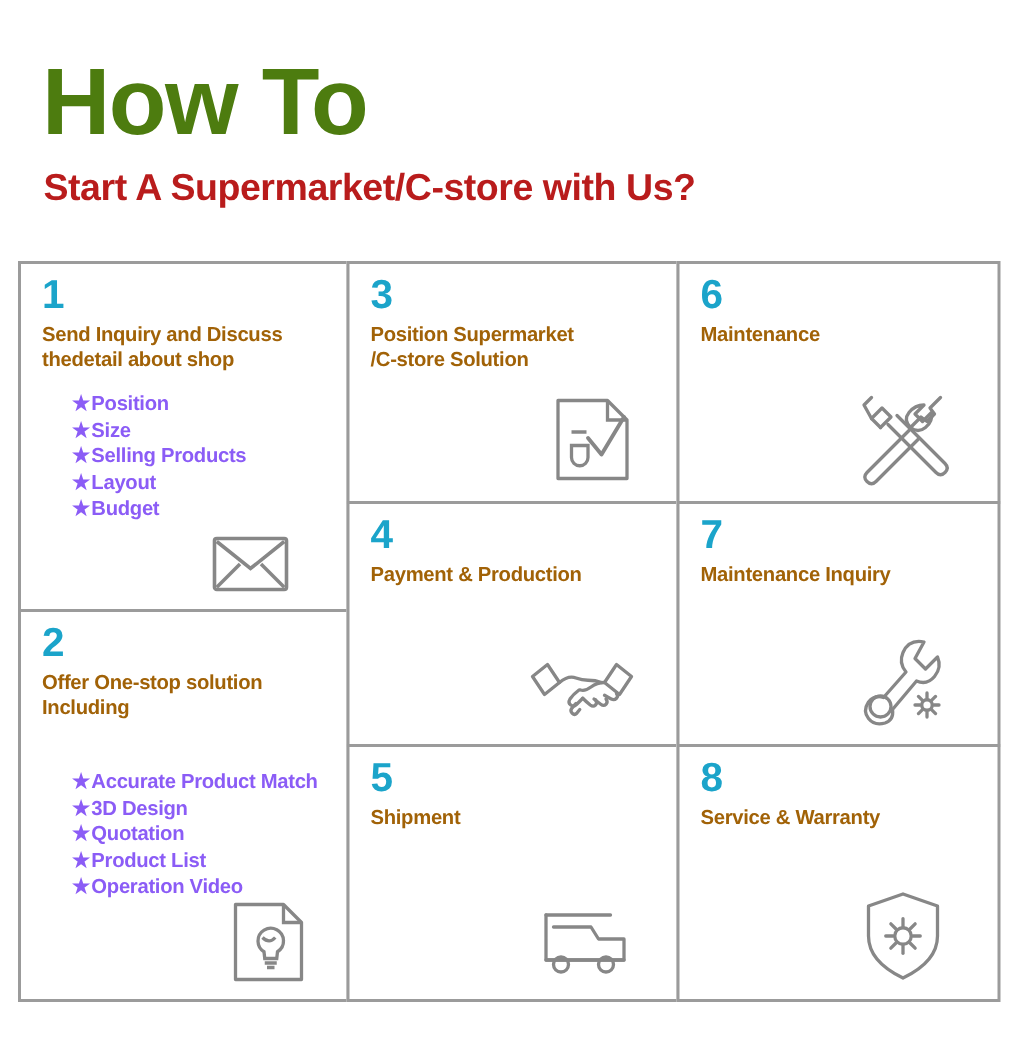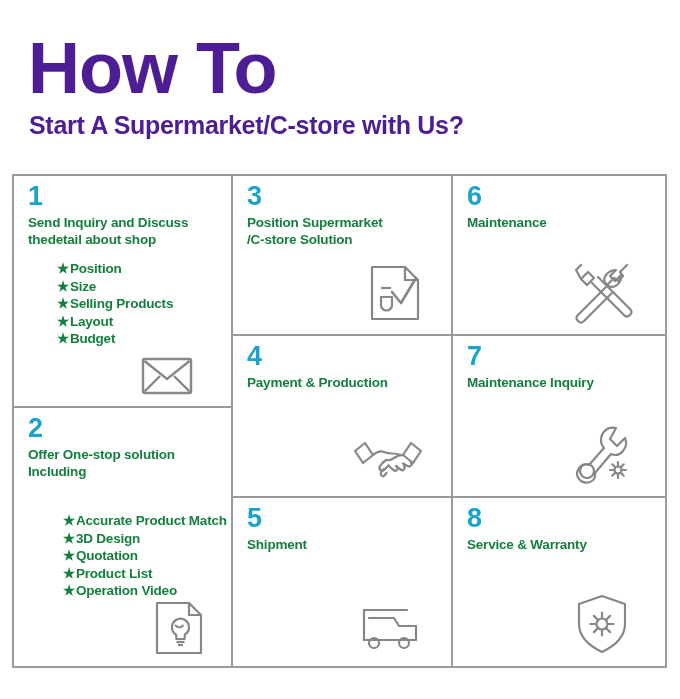--- a/index.html
+++ b/index.html
@@ -20,35 +20,35 @@
     position: absolute;
     left: 0;
     top: 0;
     width: 680px;
     height: 166px;
   }
   .title-main {
     position: absolute;
     left: 28px;
     top: 38px;
-    font-size: 72px;
+    font-size: 63px;
     line-height: 60px;
     font-weight: bold;
-    color: #4c1d95;
+    color: #4d7c0f;
     letter-spacing: -1px;
     white-space: nowrap;
   }
   .title-sub {
     position: absolute;
     left: 29px;
     top: 112px;
     font-size: 25px;
     line-height: 26px;
     font-weight: bold;
-    color: #4c1d95;
+    color: #b91c1c;
     letter-spacing: -0.3px;
     white-space: nowrap;
   }
 
   
   .grid {
     position: absolute;
     left: 12px;
     top: 174px;
     width: 655px;
@@ -82,36 +82,36 @@
     font-weight: bold;
     color: #1ba4ca;
   }
   .heading {
     position: absolute;
     left: 14px;
     top: 39px;
     font-size: 13.5px;
     line-height: 16.5px;
     font-weight: bold;
-    color: #15803d;
+    color: #a16207;
     letter-spacing: -0.2px;
     width: 200px;
     white-space: pre-line;
   }
   .bullets {
     position: absolute;
-    left: 43px;
+    left: 34px;
     font-size: 13.5px;
     line-height: 17.5px;
     font-weight: bold;
-    color: #15803d;
+    color: #8b5cf6;
     letter-spacing: -0.2px;
   }
   .c1 .bullets { top: 84px; }
-  .c2 .bullets { top: 104px; margin-left: 6px; }
+  .c2 .bullets { top: 104px; }
   .bullets div { white-space: nowrap; }
   .bullets .star { margin-right: 1px; }
 
   .icon {
     position: absolute;
     color: #878787;
   }
   .icon svg { display: block; }
 
   

